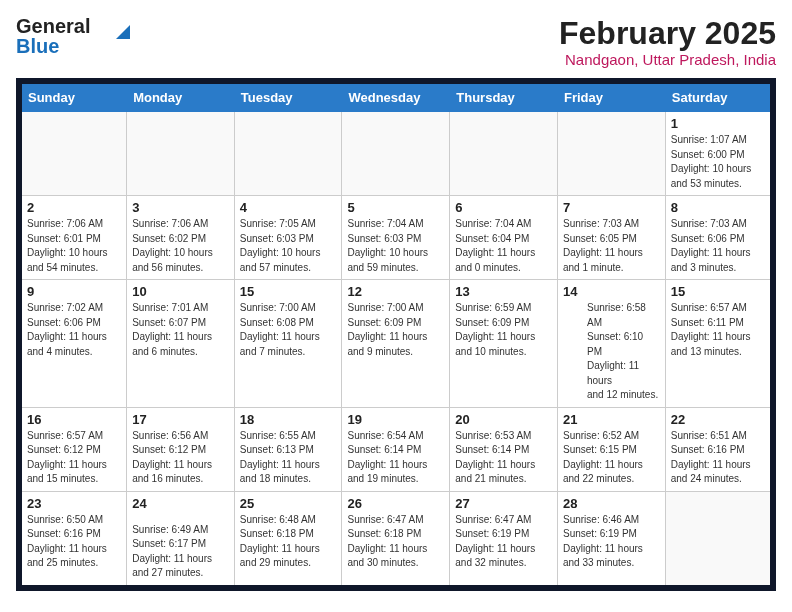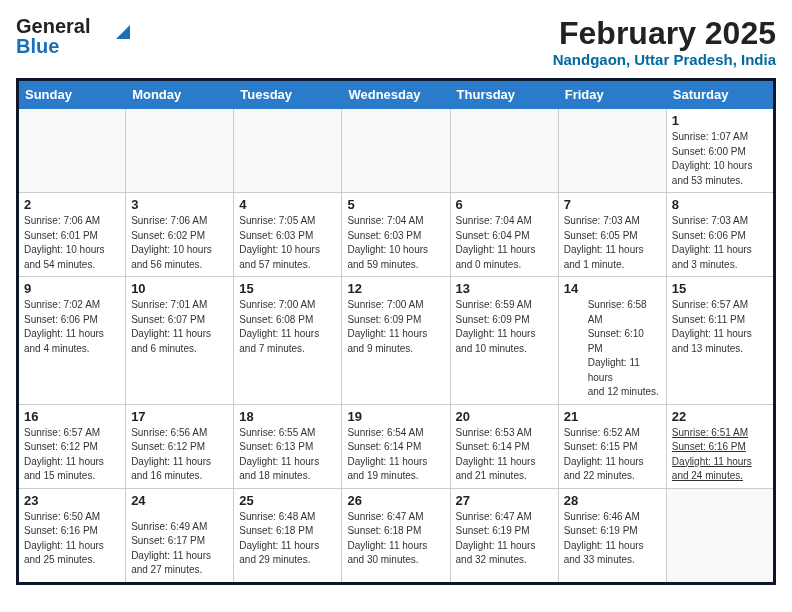--- a/index.html
+++ b/index.html
@@ -20,27 +20,26 @@
       text-align: right;
     }
     .month-title {
       font-size: 32px;
       font-weight: bold;
       color: #222;
       line-height: 1.1;
     }
     .location {
       font-size: 15px;
-      color: #0369a1;
-      font-weight: bold;
+      color: #be185d;
     }
     .calendar {
       width: 100%;
       border-collapse: collapse;
-      border: 3px solid #0f172a;
+      border: 6px solid #0f172a;
     }
     .calendar th {
       background: #2a7bc9;
       color: #fff;
       font-size: 13px;
       font-weight: bold;
       padding: 6px 6px;
       text-align: left;
       border: 1px solid #2a7bc9;
     }
@@ -280,21 +279,21 @@
         </td>
         <td>
           <span class="day-number">21</span>
           <div class="day-info" style="white-space: pre-line;">Sunrise: 6:52 AM
 Sunset: 6:15 PM
 Daylight: 11 hours
 and 22 minutes.</div>
         </td>
         <td>
           <span class="day-number">22</span>
-          <div class="day-info" style="white-space: pre-line; text-decoration: underline;">Sunrise: 6:51 AM
+          <div class="day-info" style="white-space: pre-line;">Sunrise: 6:51 AM
 Sunset: 6:16 PM
 Daylight: 11 hours
 and 24 minutes.</div>
         </td>
       </tr>
       <tr>
         <td>
           <span class="day-number">23</span>
           <div class="day-info" style="white-space: pre-line;">Sunrise: 6:50 AM
 Sunset: 6:16 PM

